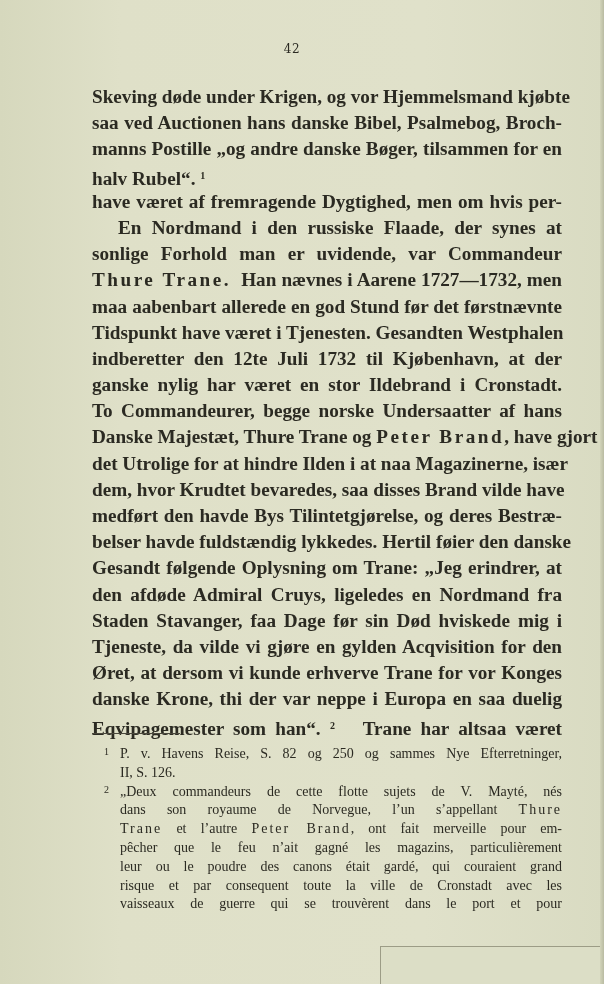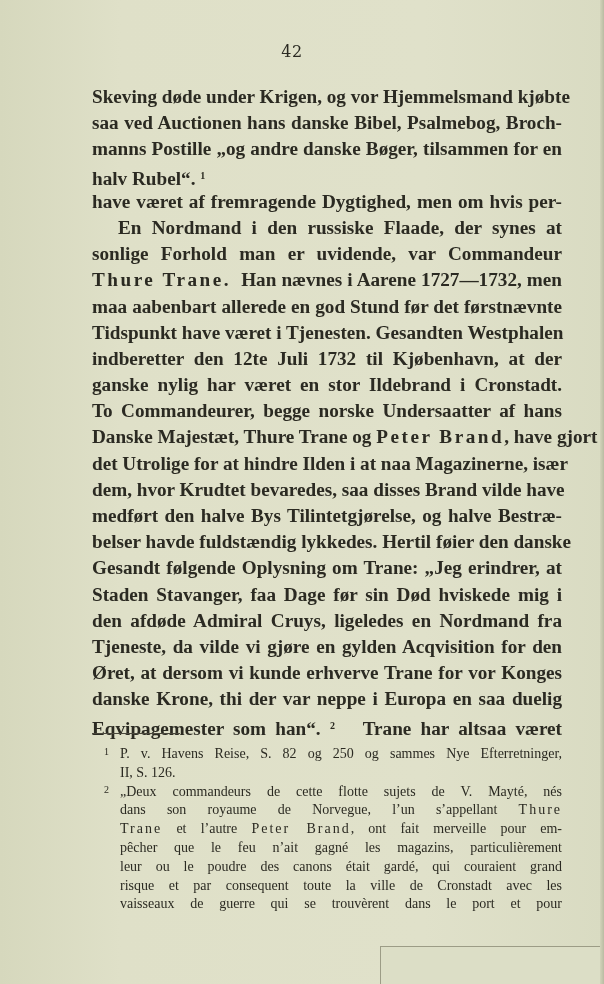--- a/index.html
+++ b/index.html
@@ -9,21 +9,21 @@
     position: relative;
     font-family: "DejaVu Serif", "Liberation Serif", serif;
     color: #2b2a22;
   }
   .page {
     position: absolute; left: 0; top: 0; width: 604px; height: 984px;
     background: linear-gradient(90deg, #d6d8bd 0%, #dfe0c8 20%, #e0e1ca 70%, #d9dbc2 100%);
   }
   .page-number {
     position: absolute; top: 42px; left: 0; width: 584px; text-align: center;
-    font-size: 16px; letter-spacing: 0.5px;
+    font-size: 12px; letter-spacing: 0.5px;
   }
   .body-text {
     position: absolute; left: 92px; top: 84px; width: 470px;
     font-family: "Liberation Serif", "DejaVu Serif", serif;
     font-size: 19.2px; line-height: 26.2px; font-weight: bold;
   }
   .line { display: block; white-space: nowrap; text-align: justify; text-align-last: justify; height: 26.2px; }
   .line.last { text-align-last: left; }
   .indent { padding-left: 26px; }
   .spaced { letter-spacing: 2.5px; }
@@ -66,25 +66,25 @@
     <span class="line">sonlige Forhold man er uvidende, var Commandeur</span>
     <span class="line"><span class="spaced">Thure Trane.</span>&nbsp;&nbsp;<span>Han nævnes i Aarene 1727—1732, men</span></span>
     <span class="line">maa aabenbart allerede en god Stund før det førstnævnte</span>
     <span class="line">Tidspunkt have været i Tjenesten. Gesandten Westphalen</span>
     <span class="line">indberetter den 12te Juli 1732 til Kjøbenhavn, at der</span>
     <span class="line">ganske nylig har været en stor Ildebrand i Cronstadt.</span>
     <span class="line">To Commandeurer, begge norske Undersaatter af hans</span>
     <span class="line"><span>Danske Majestæt, Thure Trane og</span> <span class="spaced">Peter Brand</span><span>, have gjort</span></span>
     <span class="line">det Utrolige for at hindre Ilden i at naa Magazinerne, især</span>
     <span class="line">dem, hvor Krudtet bevaredes, saa disses Brand vilde have</span>
-    <span class="line">medført den halve Bys Tilintetgjørelse, og halve Bestræ-</span>
+    <span class="line">medført den havde Bys Tilintetgjørelse, og deres Bestræ-</span>
     <span class="line">belser havde fuldstændig lykkedes. Hertil føier den danske</span>
     <span class="line">Gesandt følgende Oplysning om Trane: „Jeg erindrer, at</span>
+    <span class="line">den afdøde Admiral Cruys, ligeledes en Nordmand fra</span>
     <span class="line">Staden Stavanger, faa Dage før sin Død hviskede mig i</span>
-    <span class="line">den afdøde Admiral Cruys, ligeledes en Nordmand fra</span>
     <span class="line">Tjeneste, da vilde vi gjøre en gylden Acqvisition for den</span>
     <span class="line">Øret, at dersom vi kunde erhverve Trane for vor Konges</span>
     <span class="line">danske Krone, thi der var neppe i Europa en saa duelig</span>
     <span class="line"><span>Eqvipagemester som han“.</span> <sup>2</sup>&nbsp;&nbsp;&nbsp;<span>Trane har altsaa været</span></span>
   </div>
 
   <div class="divider"></div>
 
   <div class="footnotes">
     <span class="fn-line"><span class="fn-marker">1</span><span>P. v. Havens Reise, S. 82 og 250 og sammes Nye Efterretninger,</span></span>

